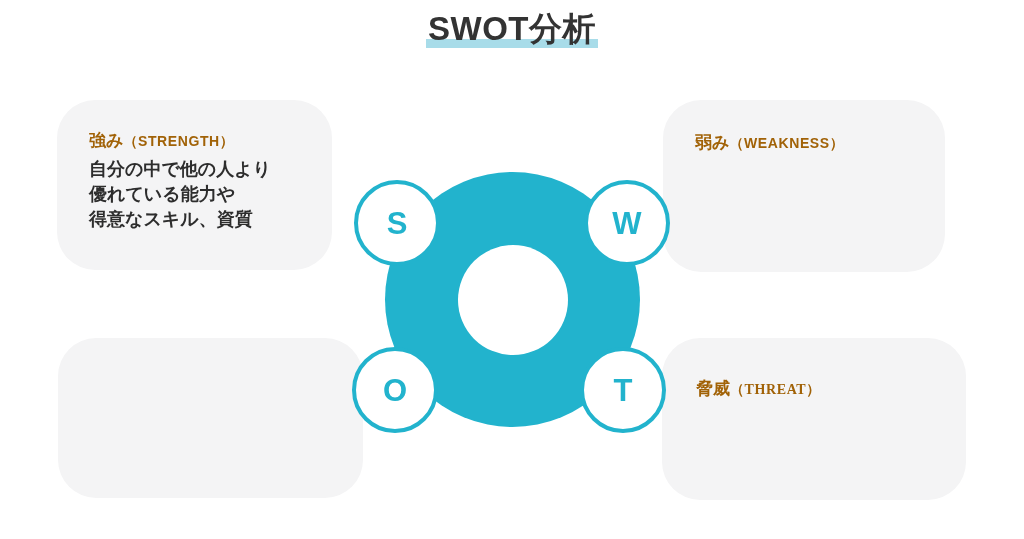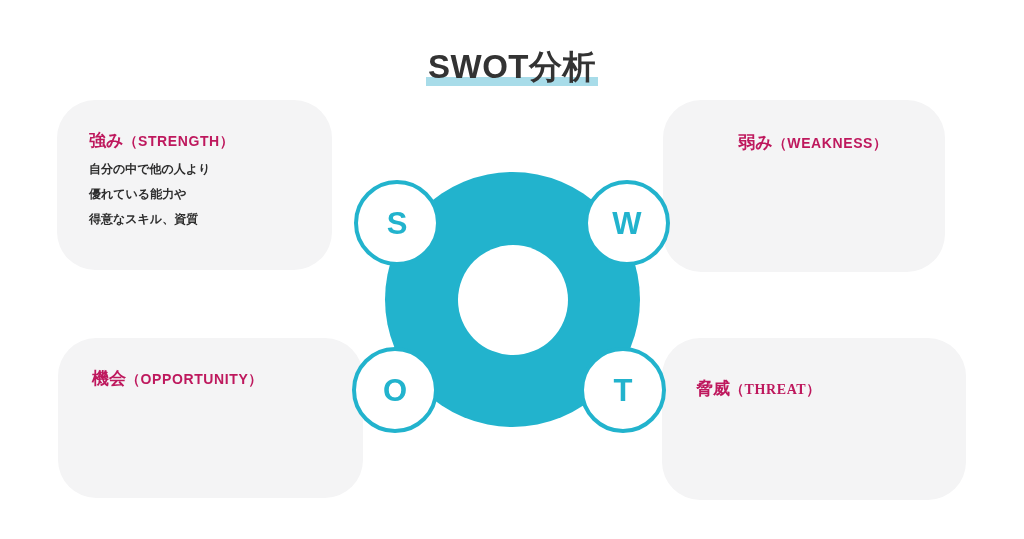--- a/index.html
+++ b/index.html
@@ -22,21 +22,20 @@
   .title-wrap {
     position: absolute;
     left: 0;
     top: 8px;
     width: 1024px;
     text-align: center;
   }
   .title-inner {
     position: relative;
     display: inline-block;
-    margin-top: 38px;
   }
   .title-highlight {
     position: absolute;
     left: -2px;
     right: -2px;
     bottom: 2px;
     height: 9px;
     background: #a8dce9;
     z-index: 0;
   }
@@ -51,48 +50,48 @@
     white-space: nowrap;
   }
 
   
   .card {
     position: absolute;
     background: #f4f4f5;
     border-radius: 38px;
   }
   #card-strength     { left: 57px;  top: 100px; width: 275px; height: 170px; }
-  #card-weakness     { left: 663px; top: 100px; width: 282px; height: 172px; text-align: center; }
+  #card-weakness     { left: 663px; top: 100px; width: 282px; height: 172px; }
   #card-opportunity  { left: 58px;  top: 338px; width: 305px; height: 160px; }
   #card-threat       { left: 662px; top: 338px; width: 304px; height: 162px; }
 
   .card-body {
     position: absolute;
     left: 32px;
     top: 30px;
     right: 14px;
   }
   #card-opportunity .card-body { left: 34px; top: 30px; }
   #card-threat .card-body      { left: 34px; top: 40px; font-family: Liberation Serif, serif; }
   #card-weakness .card-body    { left: 32px; top: 32px; }
 
   .card-heading {
     font-size: 17px;
     font-weight: bold;
-    color: #be185d;
+    color: #a16207;
     line-height: 22px;
     white-space: nowrap;
     margin-bottom: 5px;
   }
   .card-heading .en {
     font-size: 14px;
     letter-spacing: 0.6px;
   }
   .card-desc {
-    font-size: 12px;
+    font-size: 18px;
     font-weight: bold;
     color: #2d2d2d;
     line-height: 25px;
     white-space: pre-line;
   }
 
   
   #donut {
     position: absolute;
     left: 385px;
@@ -162,23 +161,20 @@
   <div class="card" id="card-weakness">
     <div class="card-body">
       <div class="card-heading">
         <span>弱み</span><span class="en">（WEAKNESS）</span>
       </div>
     </div>
   </div>
 
   <div class="card" id="card-opportunity">
     <div class="card-body">
-      <div class="card-heading">
-        <span>機会</span><span class="en">（OPPORTUNITY）</span>
-      </div>
     </div>
   </div>
 
   <div class="card" id="card-threat">
     <div class="card-body">
       <div class="card-heading">
         <span>脅威</span><span class="en">（THREAT）</span>
       </div>
     </div>
   </div>

